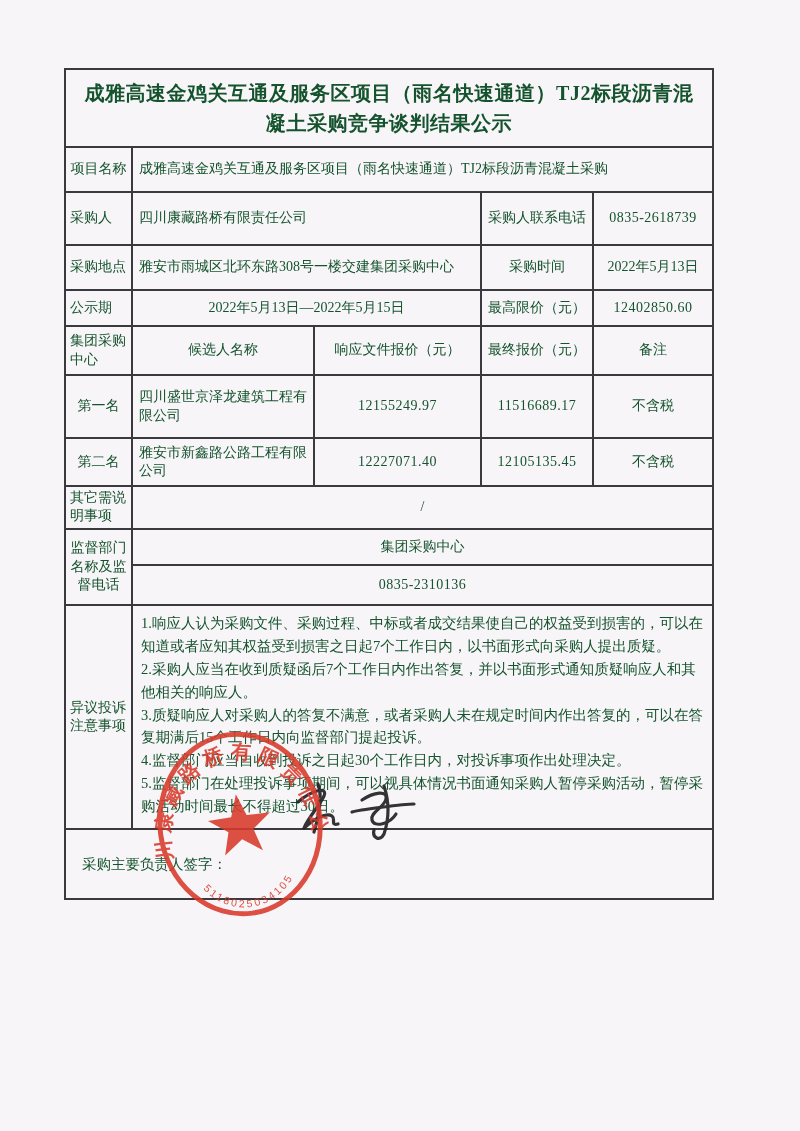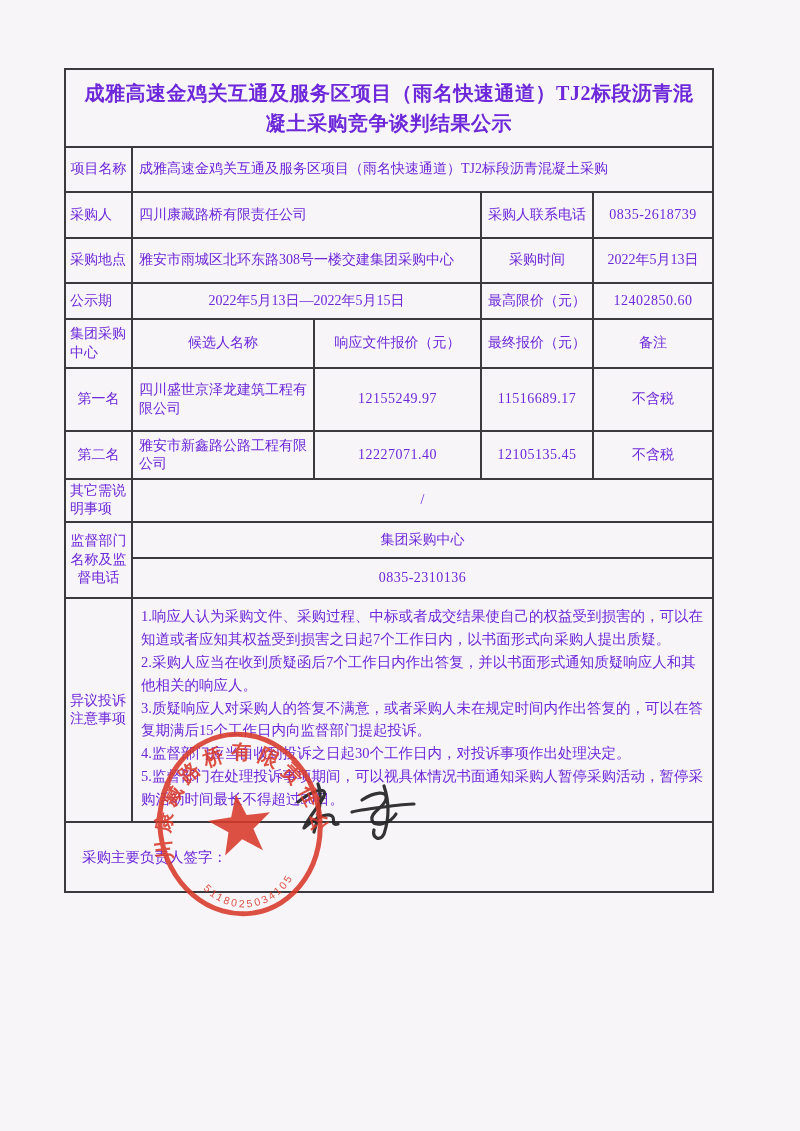--- a/index.html
+++ b/index.html
@@ -1,21 +1,21 @@
 <!DOCTYPE html>
 <html><head>
 <meta charset="utf-8">
 <style>
   html,body{margin:0;padding:0;}
   .page{
     position:relative;
     width:800px;height:1131px;
     background:#f8f5f8;
     font-family:"Liberation Serif","DejaVu Serif",serif;
-    color:#6d28d9;
+    color:#14532d;
     overflow:hidden;
   }
   table.doc{
     position:absolute;left:64px;top:68px;
     width:648px;
     border-collapse:collapse;
     table-layout:fixed;
     border:2px solid #3a393d;
   }
   td{
@@ -31,21 +31,21 @@
   .title-cell{
     text-align:center;
     font-weight:bold;
     font-size:20px;
     line-height:1.5;
     padding:8px 16px;
     letter-spacing:0.5px;
   }
   .lbl{padding:2px 4px;}
   .num{letter-spacing:0.5px;}
-  tr.h73{height:73px} tr.h45{height:45px} tr.h41{height:46px}
+  tr.h73{height:73px} tr.h45{height:45px} tr.h41{height:53px}
   tr.h36{height:36px} tr.h49{height:49px} tr.h53{height:63px}
   tr.h48{height:48px} tr.h39{height:39px} tr.h40{height:40px}
   tr.h202{height:202px} tr.h70{height:70px}
   .objection-cell{
     font-size:14.5px;
     line-height:1.58;
     padding:6px 8px 10px 8px;
     vertical-align:middle;
   }
   .objection-cell p{margin:0;}

